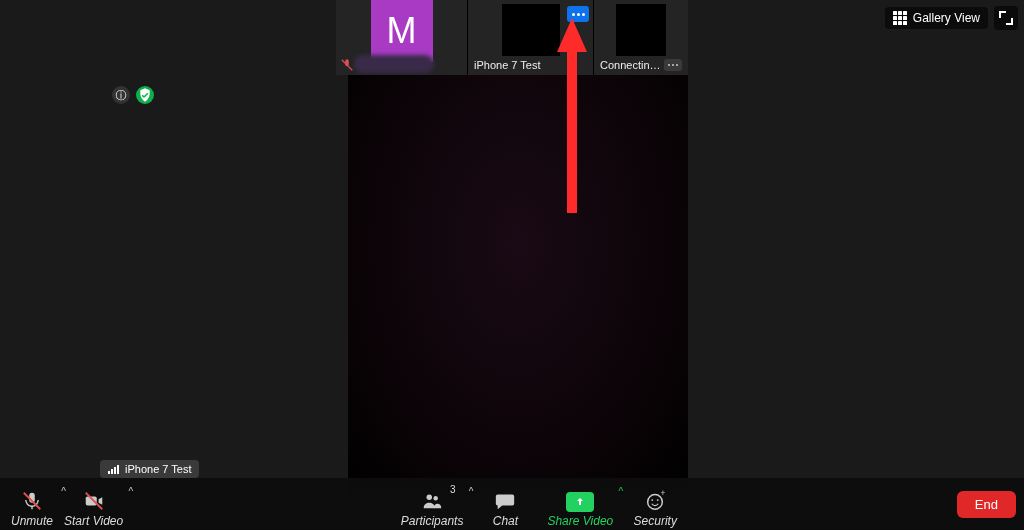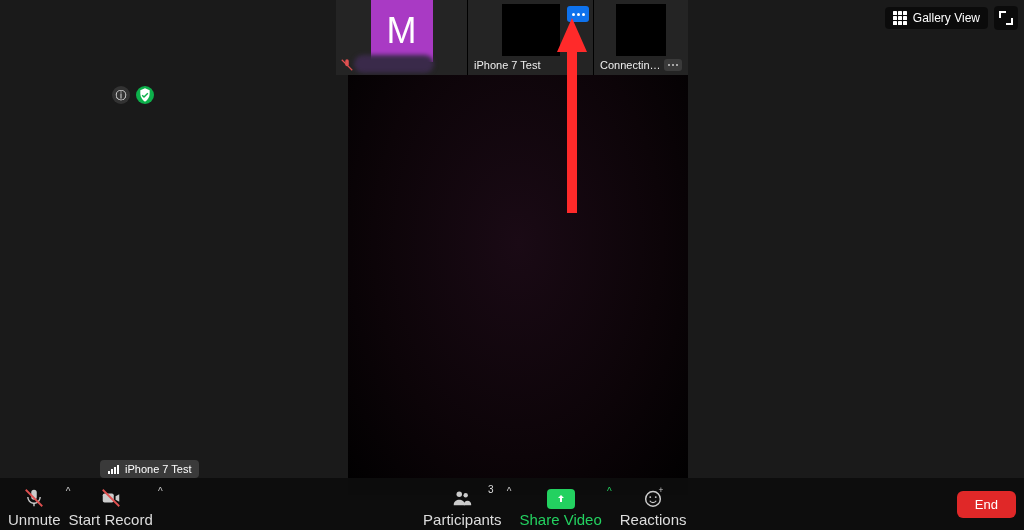--- a/index.html
+++ b/index.html
@@ -40,21 +40,21 @@
 
   
   .arrow{position:absolute;left:557px;top:18px;width:30px;height:195px;pointer-events:none;}
 
   
   .toolbar{position:absolute;bottom:0;left:0;right:0;height:52px;background:rgba(12,12,12,.96);display:flex;align-items:center;padding:0 8px;}
   .tb-left{display:flex;align-items:flex-end;gap:8px;}
   .tb-center{flex:1;display:flex;align-items:flex-end;justify-content:center;gap:18px;}
   .tb-right{display:flex;align-items:flex-end;}
   .tb-item{display:flex;flex-direction:column;align-items:center;justify-content:flex-end;gap:2px;min-width:48px;height:48px;cursor:pointer;color:#ddd;position:relative;}
-  .tb-item .lbl{font-size:15px;}
+  .tb-item .lbl{font-size:12px;font-style:italic;}
   .tb-item.green .lbl{color:#23d160;}
   .chev{position:absolute;top:6px;right:-10px;font-size:10px;color:#ccc;cursor:pointer;}
   .share-btn{width:28px;height:20px;background:#23d160;border-radius:4px;display:flex;align-items:center;justify-content:center;}
   .end-btn{background:#e02828;color:#fff;border:none;border-radius:6px;padding:6px 18px;font-size:13px;cursor:pointer;font-weight:500;}
   .badge-count{position:absolute;top:4px;right:8px;font-size:10px;color:#ddd;}
 
   
   .audio-tip{position:absolute;bottom:52px;left:100px;background:#3a3a3a;border-radius:4px;padding:3px 8px;display:flex;align-items:center;gap:6px;font-size:11px;}
   .sig{display:flex;align-items:flex-end;gap:1px;height:10px;}
   .sig span{width:2px;background:#fff;}
@@ -155,54 +155,60 @@
         </svg>
       <span class="lbl">Unmute</span>
       <span class="chev">^</span>
     </div>
     <div class="tb-item">
       <svg class="ic" viewBox="0 0 24 24">
           <rect x="3" y="7" width="12" height="10" rx="2" fill="#ccc"></rect>
           <path fill="#ccc" d="M17 10l4-2v8l-4-2z"></path>
           <line x1="3" y1="3" x2="21" y2="21" stroke="#e05050" stroke-width="2"></line>
         </svg>
-      <span class="lbl">Start Record</span>
+      <span class="lbl">Start Video</span>
       <span class="chev">^</span>
     </div>
   </div>
 
   <div class="tb-center">
     <div class="tb-item">
       <svg class="ic" viewBox="0 0 24 24">
           <circle cx="9" cy="8" r="3" fill="#ccc"></circle>
           <circle cx="16" cy="9" r="2.4" fill="#ccc"></circle>
           <path fill="#ccc" d="M3 19c0-3 3-5 6-5s6 2 6 5v1H3z"></path>
           <path fill="#ccc" d="M14 19c0-2 1.5-4 4-4s4 2 4 4v1h-8z"></path>
         </svg>
       <span class="badge-count">3</span>
       <span class="lbl">Participants</span>
       <span class="chev">^</span>
+    </div>
+    <div class="tb-item">
+      <svg class="ic" viewBox="0 0 24 24">
+          <path fill="#ccc" d="M4 5h16a2 2 0 012 2v8a2 2 0 01-2 2H9l-5 4v-4a2 2 0 01-2-2V7a2 2 0 012-2z"></path>
+        </svg>
+      <span class="lbl">Chat</span>
     </div>
     <div class="tb-item green">
       <div class="share-btn">
         <svg width="12" height="12" viewBox="0 0 24 24">
             <path fill="#fff" d="M12 4l6 6h-4v8h-4v-8H6z"></path>
           </svg>
       </div>
       <span class="lbl">Share Video</span>
       <span class="chev" style="color:#23d160">^</span>
     </div>
     <div class="tb-item">
       <svg class="ic" viewBox="0 0 24 24">
           <circle cx="12" cy="13" r="8" fill="none" stroke="#ccc" stroke-width="1.6"></circle>
           <circle cx="9" cy="11" r="1" fill="#ccc"></circle>
           <circle cx="15" cy="11" r="1" fill="#ccc"></circle>
           <path d="M8.5 15c1 1.5 2 2 3.5 2s2.5-.5 3.5-2" stroke="#ccc" stroke-width="1.4" fill="none"></path>
           <text x="18" y="6" font-size="9" fill="#ccc">+</text>
         </svg>
-      <span class="lbl">Reactions</span>
+      <span class="lbl">Security</span>
     </div>
   </div>
 
   <div class="tb-right">
     <button class="end-btn">End</button>
   </div>
 </div>
 
 </body></html>

